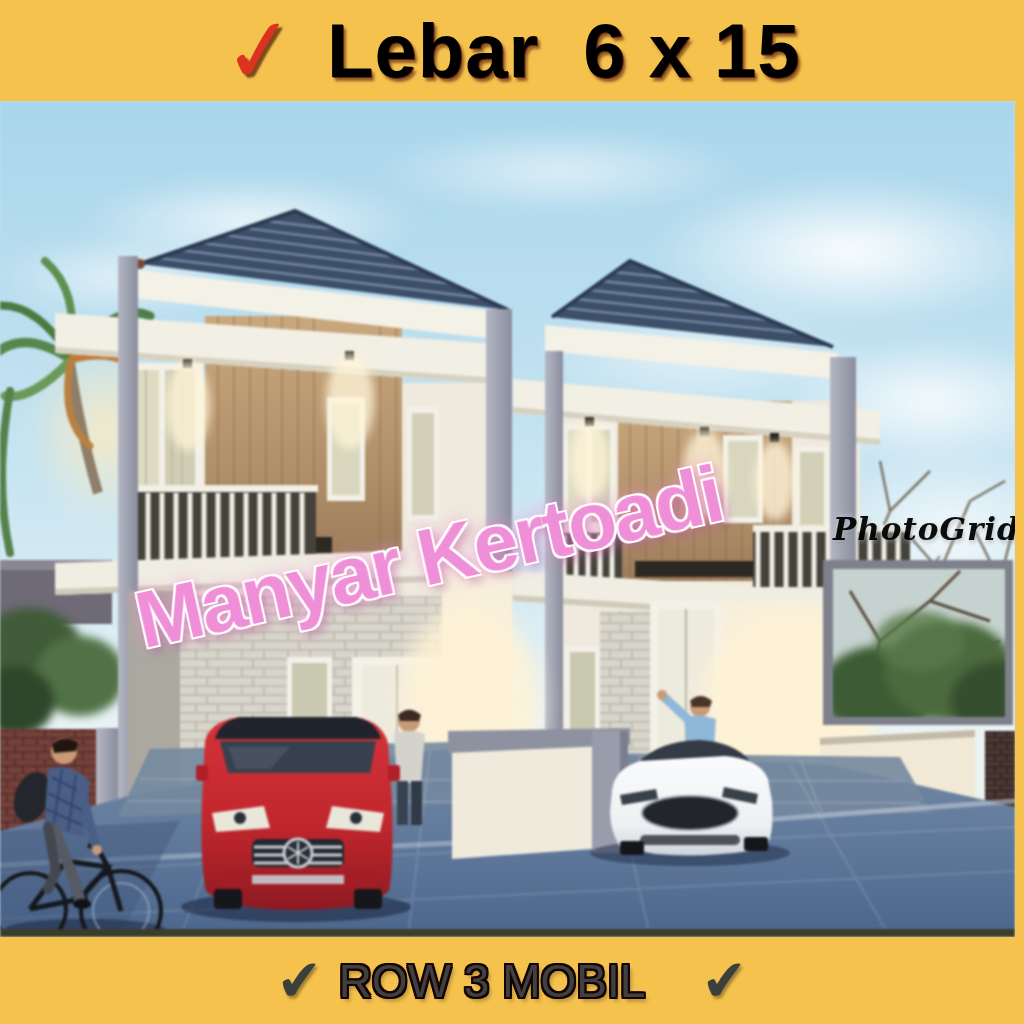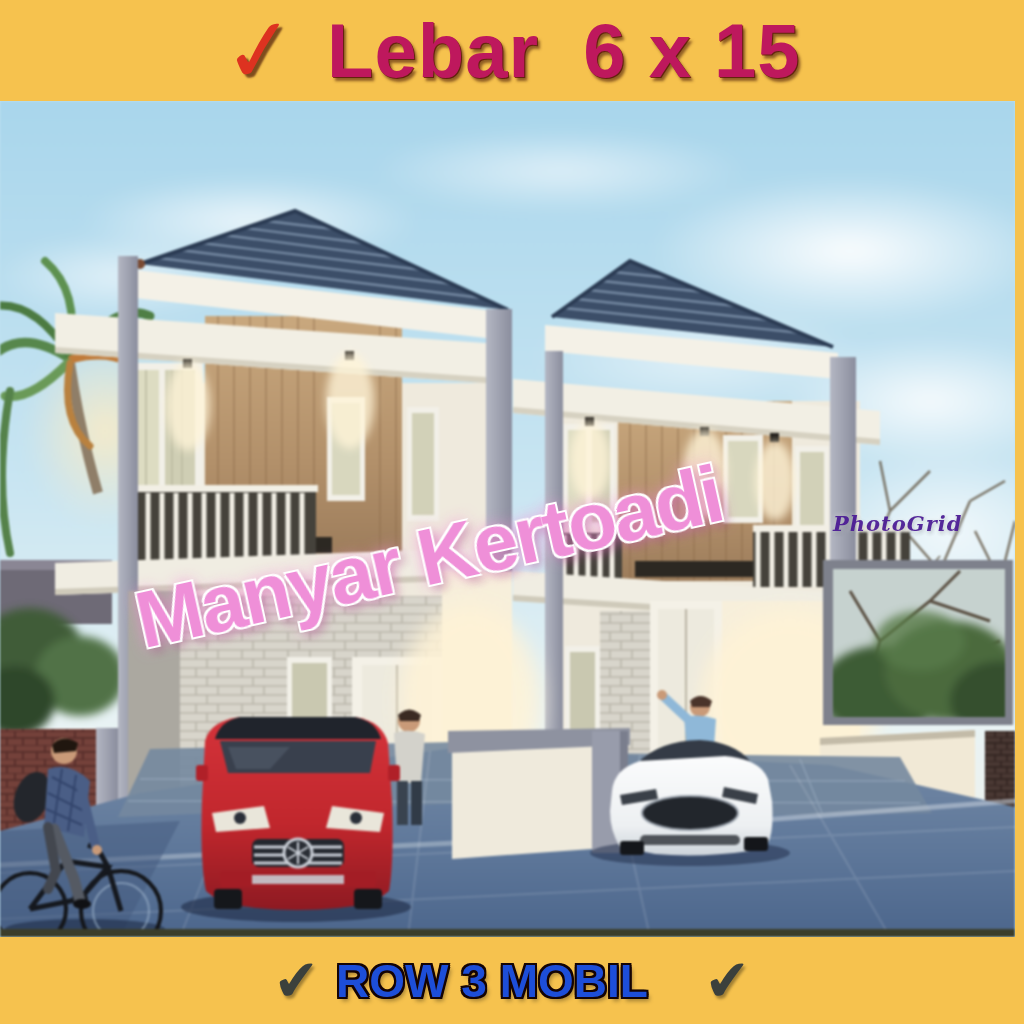--- a/index.html
+++ b/index.html
@@ -4,40 +4,40 @@
 <style>
   html,body{margin:0;padding:0;background:#222;}
   .canvas{position:relative;width:1024px;height:1024px;background:#F6C24E;overflow:hidden;
           font-family:"Liberation Sans",sans-serif;}
   
   .top-banner{position:absolute;left:0;top:0;width:1024px;height:101px;
               display:flex;align-items:center;justify-content:center;gap:30px;}
   .top-check{font-family:"DejaVu Sans",sans-serif;font-size:88px;font-weight:900;color:#DD3220;
              transform:rotate(-6deg);line-height:1;
              text-shadow:3px 4px 2px rgba(74,26,8,.7);}
-  .top-text{font-size:76px;font-weight:700;color:#be185d;white-space:pre;letter-spacing:1px;
+  .top-text{font-size:76px;font-weight:700;color:#000000;white-space:pre;letter-spacing:1px;
             text-shadow:3px 4px 3px rgba(74,26,8,.6),1px 1px 0 #8a3414;}
   
   .photo{position:absolute;left:0;top:101px;width:1015px;height:836px;overflow:hidden;background:#BFE1F0;}
   .scene{position:absolute;left:0;top:0;width:100%;height:100%;filter:blur(1px);}
   .wm-diagonal{position:absolute;left:142px;top:468px;width:760px;
                transform:rotate(-12.5deg);transform-origin:30px 70px;
                font-size:80px;font-weight:700;letter-spacing:-2px;color:#EF8FD8;white-space:pre;
                text-shadow:0 0 2px #fff,2px 2px 0 #fff,-2px -2px 0 #fff,2px -2px 0 #fff,-2px 2px 0 #fff,
                            0 0 16px rgba(244,140,216,.9),4px 6px 10px rgba(120,40,90,.35);}
   .wm-logo{position:absolute;left:833px;top:410px;font-family:"DejaVu Serif",serif;font-style:italic;
-           font-weight:700;font-size:21px;letter-spacing:1px;color:#4c1d95;opacity:.95;
+           font-weight:700;font-size:31px;letter-spacing:1px;color:#000000;opacity:.95;
            text-shadow:0 0 6px rgba(255,255,255,.6),1px 2px 4px rgba(60,70,80,.4);}
   
   .bottom-banner{position:absolute;left:0;top:937px;width:1024px;height:87px;
                  display:flex;align-items:center;justify-content:center;gap:56px;}
   .bb-item{display:flex;align-items:center;gap:16px;}
   .bb-check{font-family:"DejaVu Sans",sans-serif;font-size:56px;font-weight:900;color:#3B403C;
             line-height:1;transform:rotate(-4deg);text-shadow:2px 3px 3px rgba(0,0,0,.35);}
-  .bb-text{font-size:46px;font-weight:700;color:#1d4ed8;letter-spacing:0;
+  .bb-text{font-size:46px;font-weight:400;color:#404040;letter-spacing:0;
            text-shadow:-2px 0 0 #150404,2px 0 0 #150404,0 -2px 0 #150404,0 2px 0 #150404,
                        -2px -2px 0 #150404,2px 2px 0 #150404,-2px 2px 0 #150404,2px -2px 0 #150404,
                        3px 4px 4px rgba(0,0,0,.35);}
 </style>
 </head>
 <body>
 
 <div class="canvas">
 
   <div class="top-banner">

